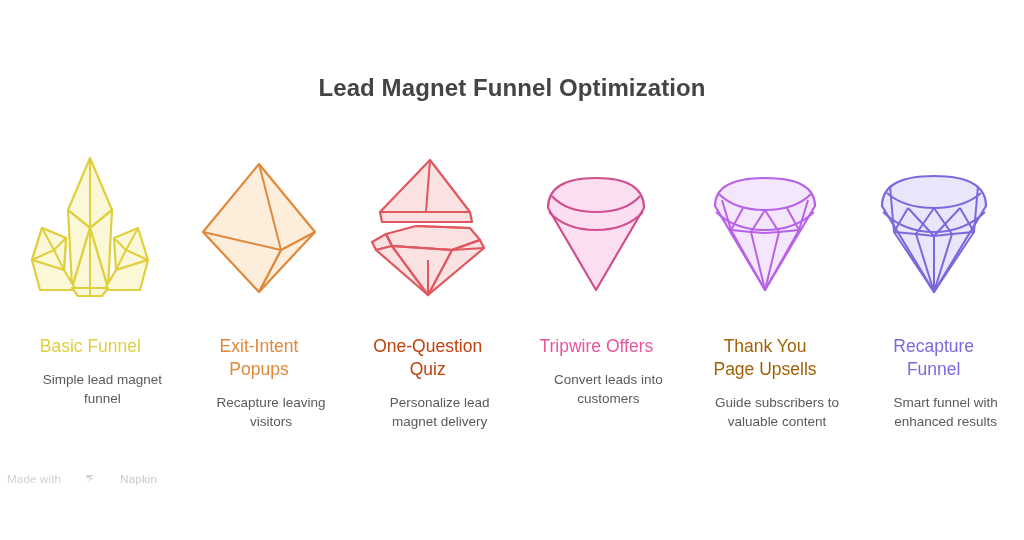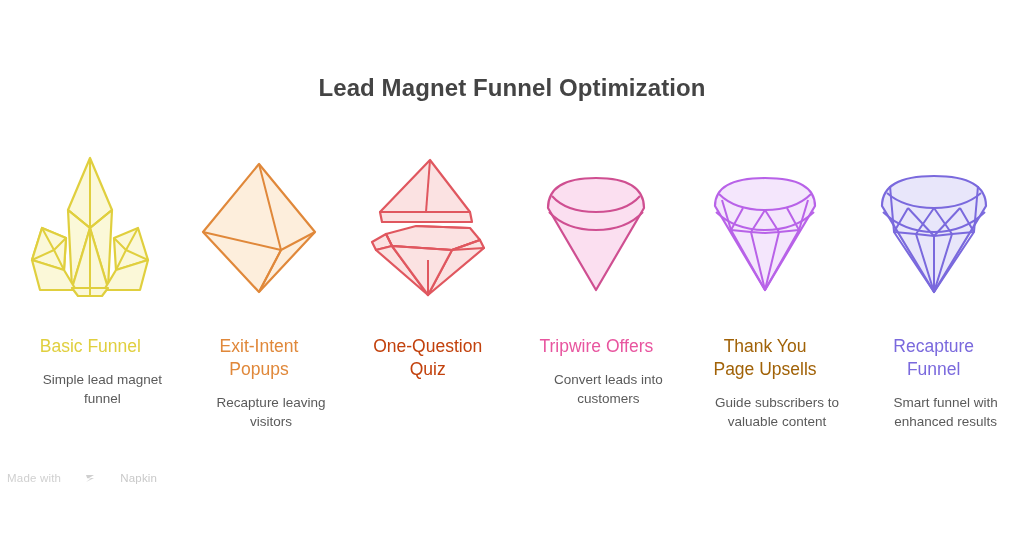--- a/index.html
+++ b/index.html
@@ -82,20 +82,21 @@
     white-space: pre-line;
     max-width: 160px;
     margin-left: 24px;
   }
 
   .footer {
     position: absolute;
     left: 7px;
     top: 472px;
     display: flex;
+    align-items: center;
     gap: 23px;
     font-size: 11.5px;
     color: #d0d0d0;
     letter-spacing: 0.2px;
   }
   .footer .brand { color: #c9c9c9; }
   .napkin-mark { display: block; }
 </style>
 </head>
 <body>
@@ -172,20 +173,22 @@
           <g fill="none" stroke="#e0575f" stroke-width="2" stroke-linejoin="round">
             <polyline points="72,10 68,62"></polyline>
             <polyline points="28,84 34,96 94,100 122,90"></polyline>
             <polyline points="58,76 112,78"></polyline>
             <polyline points="70,145 70,110"></polyline>
           </g>
         </svg>
       </div>
       <div class="item-label" style="color:#c2410c">One-Question
 Quiz</div>
+      <div class="item-desc">Personalize lead
+magnet delivery</div>
     </div>
 
     <div class="item">
       <div class="gem-wrap">
         <svg width="140" height="150" viewBox="0 0 140 150">
           <g fill="#fbdff0" stroke="#cf4f91" stroke-width="2.2" stroke-linejoin="round">
             <path d="M22,58 Q22,28 70,28 Q118,28 118,58 L70,140 Z"></path>
           </g>
           <g fill="none" stroke="#cf4f91" stroke-width="2" stroke-linejoin="round">
             <path d="M26,46 Q40,62 70,62 Q100,62 114,46"></path>

